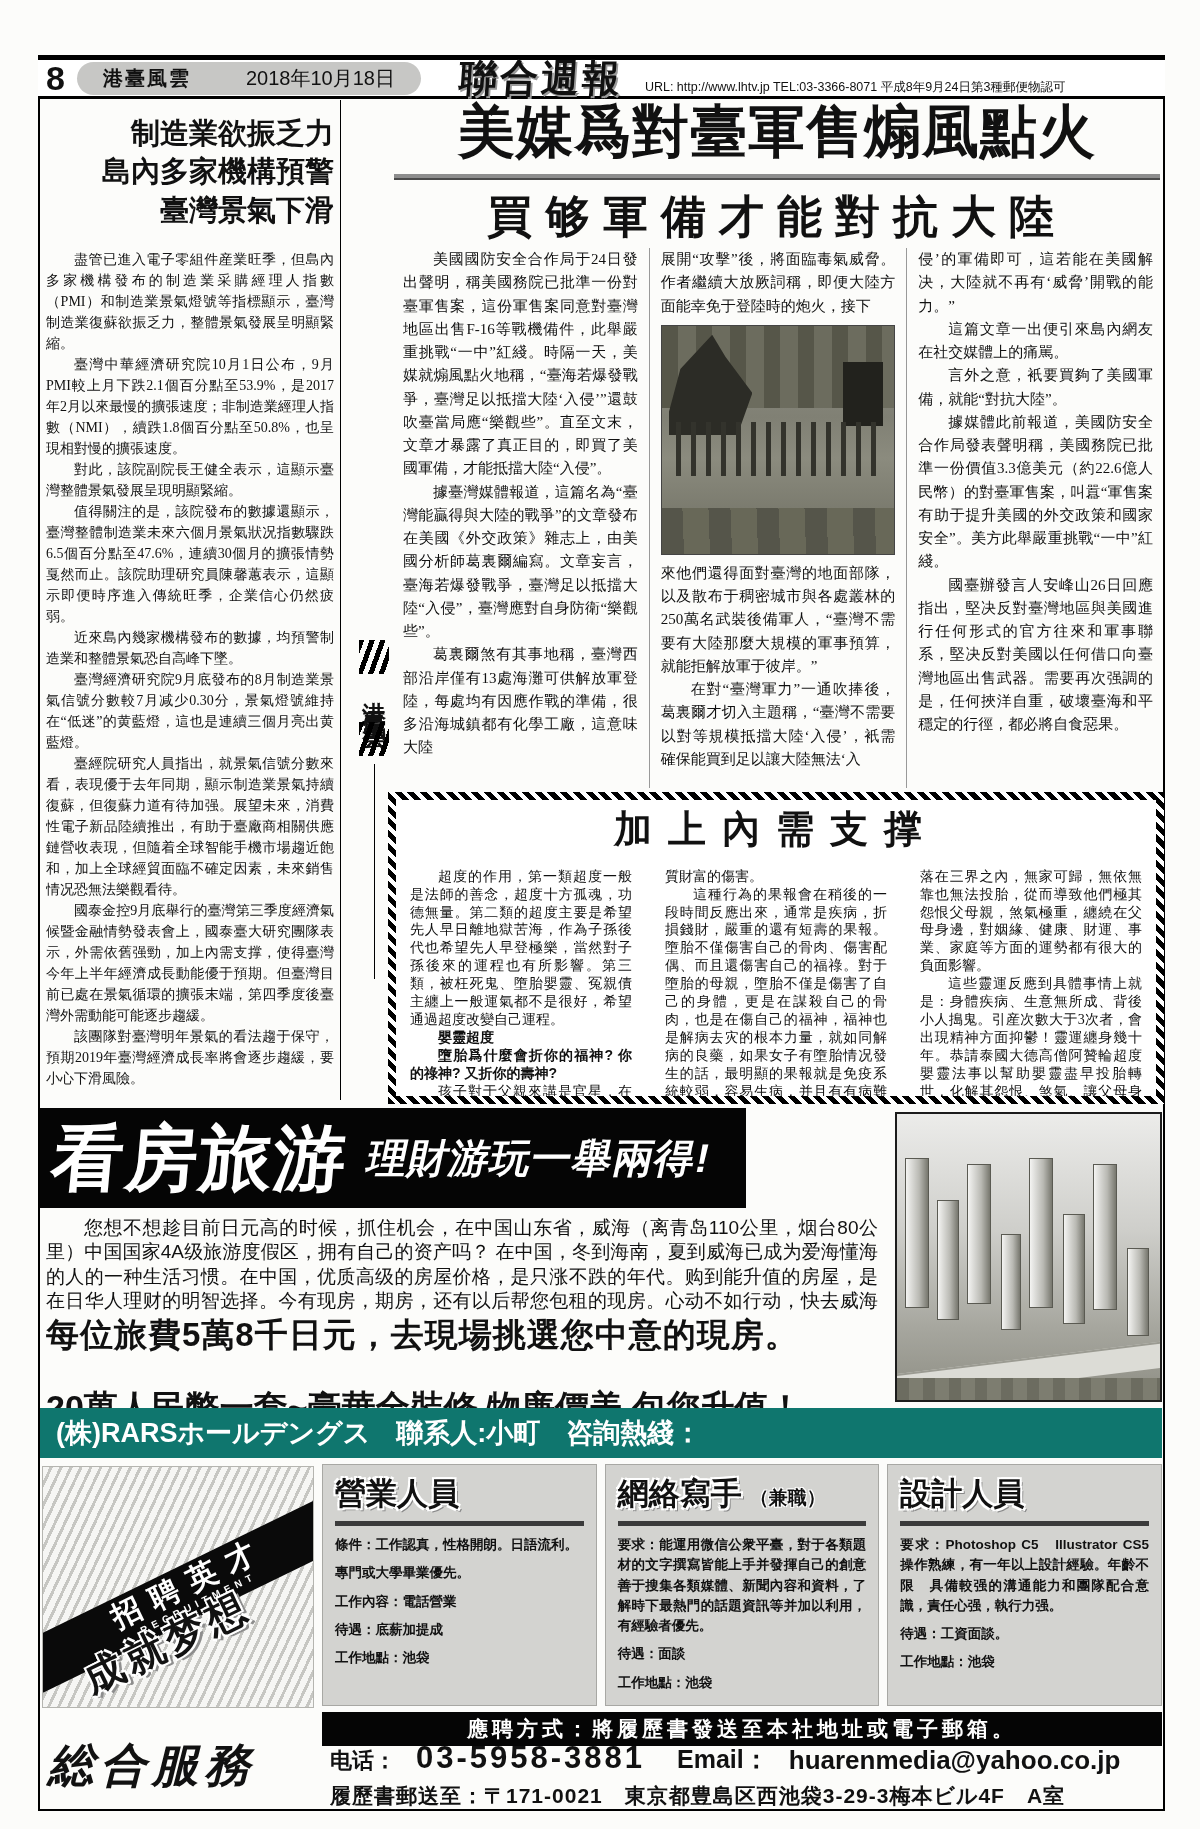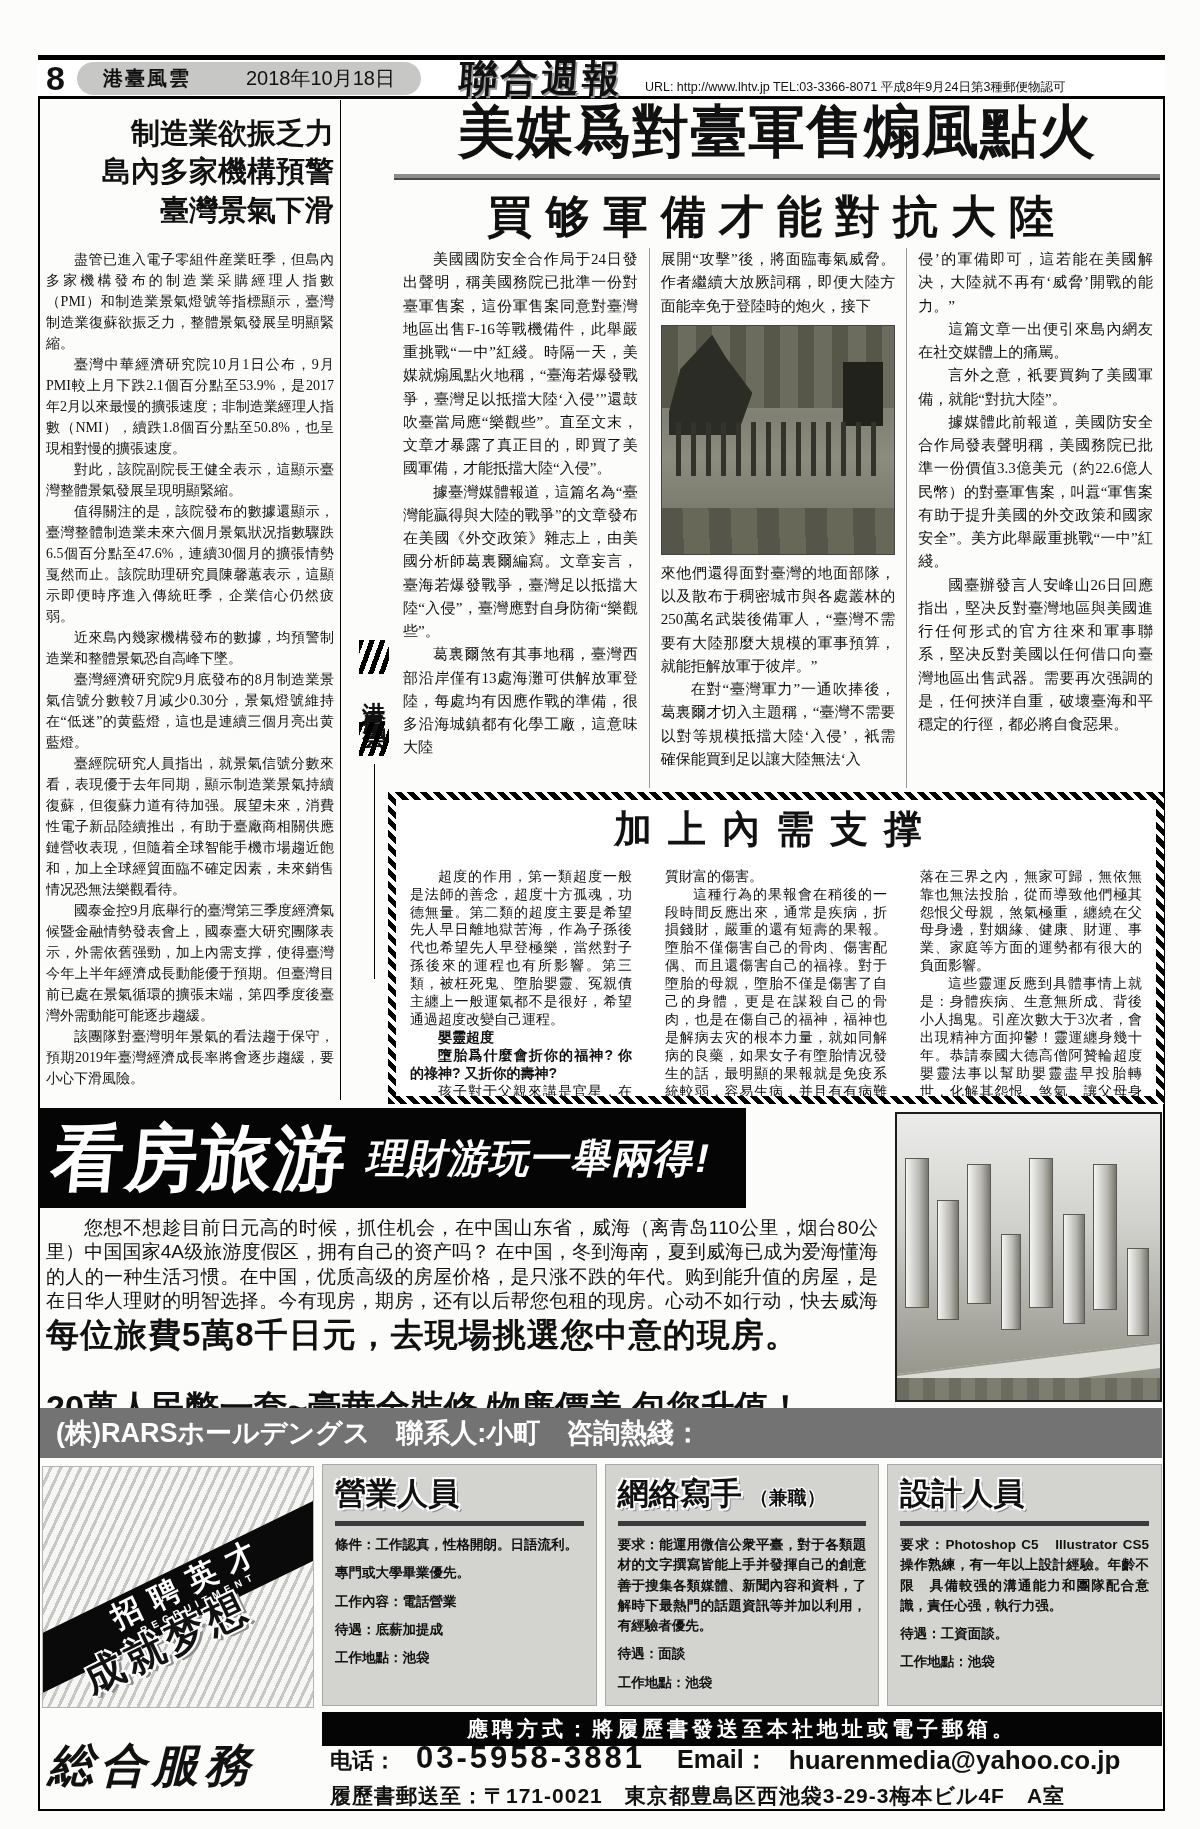--- a/index.html
+++ b/index.html
@@ -96,21 +96,21 @@
   .t1{left:8px;bottom:92px;width:24px;height:150px;} .t2{left:40px;bottom:80px;width:22px;height:120px;}
   .t3{left:70px;bottom:96px;width:24px;height:140px;} .t4{left:104px;bottom:70px;width:20px;height:96px;}
   .t5{left:132px;bottom:92px;width:24px;height:150px;} .t6{left:166px;bottom:76px;width:22px;height:110px;}
   .t7{left:196px;bottom:90px;width:24px;height:146px;} .t8{left:230px;bottom:64px;width:22px;height:88px;}
   .bld-road { position:absolute; bottom:18px; left:-12px; width:320px; height:26px;
     background:#dcdcd6; transform:rotate(-7deg); border-top:2px solid #9b9b92; }
   .bld-trees { position:absolute; bottom:0; left:0; right:0; height:22px;
     background:repeating-linear-gradient(90deg,#6c6c60 0 12px,#7d7d70 12px 26px); }
 
   .contact-bar { position:absolute; left:40px; top:1408px; width:1122px; height:50px;
-    background:#737373; color:#fff; display:flex; align-items:center; gap:26px; padding:0 16px;
+    background:#0f766e; color:#fff; display:flex; align-items:center; gap:26px; padding:0 16px;
     font-family:"Liberation Sans", sans-serif; white-space:nowrap; overflow:hidden; }
   .cb-company { font-weight:700; font-size:27px; }
   .cb-contact { font-weight:700; font-size:27px; }
   .cb-hotline-label { font-weight:700; font-size:27px; }
   .cb-phone { font-weight:900; font-size:34px; letter-spacing:2px; }
 
   
   .recruit-art { position:absolute; left:42px; top:1466px; width:272px; height:242px; overflow:hidden;
     border:1px solid #b5b5b0;
     background:repeating-linear-gradient(115deg,#f6f6f4 0 6px,#c6c6c2 6px 9px); }

